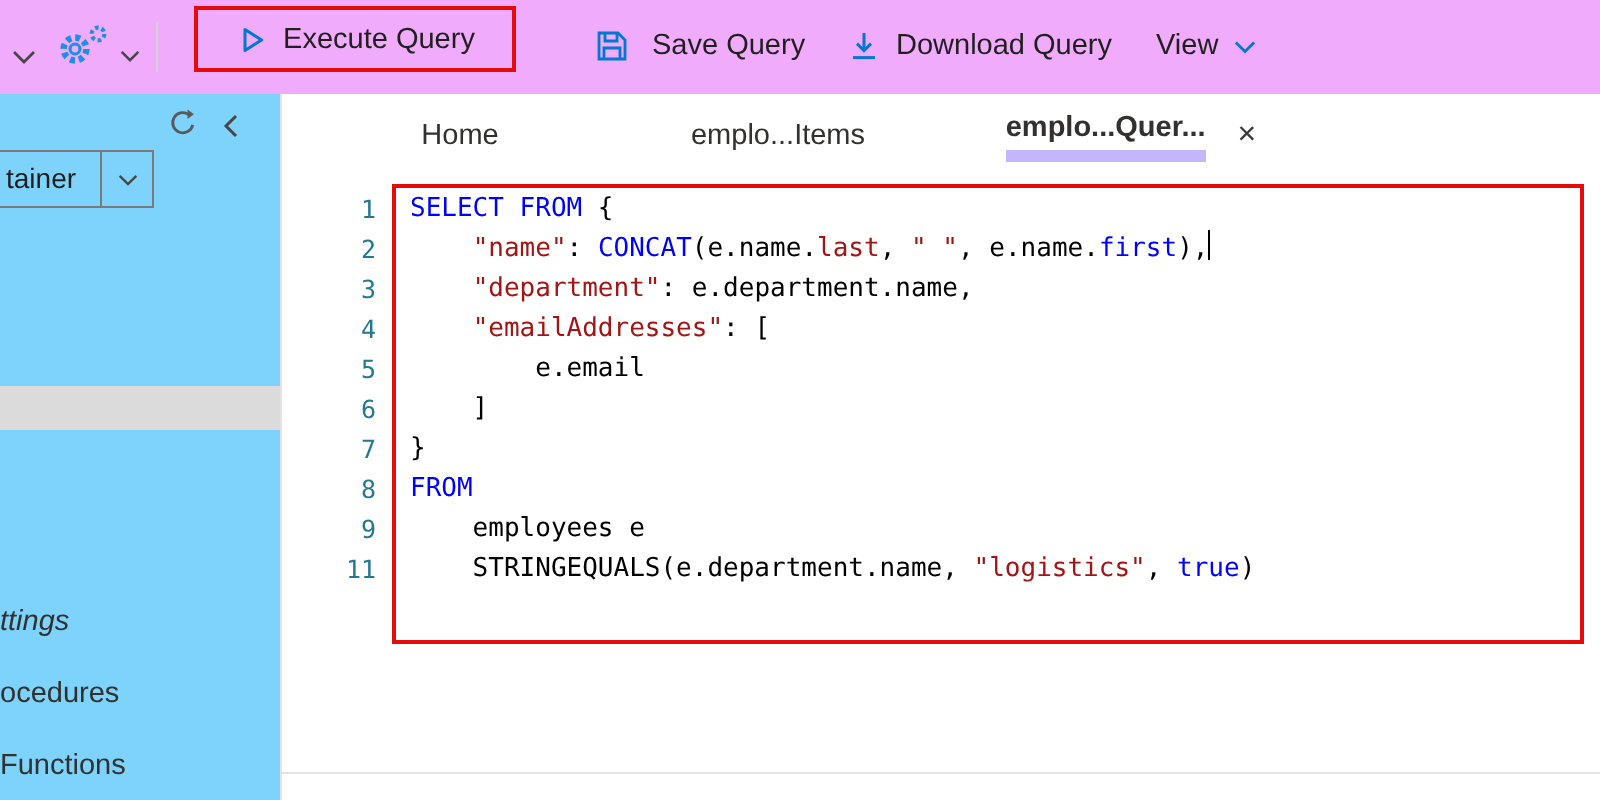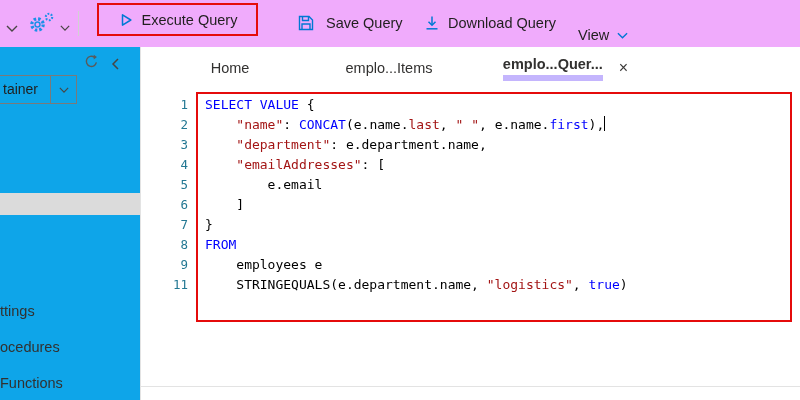--- a/index.html
+++ b/index.html
@@ -13,21 +13,21 @@
           font-size:14.5px;color:#201f1e;cursor:pointer;}
   .tb-divider{position:absolute;left:78px;top:11px;width:1px;height:25px;background:#d1d1d1;}
   .execute-wrap{position:absolute;left:97px;top:3px;width:161px;height:33px;
                 border:2px solid #e50b0b;display:flex;align-items:center;
                 justify-content:center;gap:8px;font-size:14.5px;box-sizing:border-box;}
   .gear-group{position:absolute;left:28px;top:13px;width:30px;height:22px;}
   .gear-big{position:absolute;left:0;top:2px;}
   .gear-small{position:absolute;left:15px;top:-2px;}
 
   
-  .sidebar{position:absolute;left:0;top:47px;width:140px;bottom:0;background:#0ea5e9;
+  .sidebar{position:absolute;left:0;top:47px;width:140px;bottom:0;background:#7dd3fc;
            border-right:1px solid #e3e3e3;}
   .side-icon{position:absolute;cursor:pointer;}
   .container-select{position:absolute;left:0;top:28px;width:77px;height:29px;
                     border:1px solid #7a7a7a;border-left:none;display:flex;box-sizing:border-box;}
   .cs-label{width:50px;font-size:14px;line-height:27px;padding-left:3px;overflow:hidden;color:#201f1e;}
   .cs-chevron{width:26px;border-left:1px solid #7a7a7a;display:flex;align-items:center;
               justify-content:center;cursor:pointer;}
   .gray-band{position:absolute;left:0;right:0;top:146px;height:22px;background:#dbdbdb;}
   .side-item{position:absolute;left:0;height:20px;font-size:14.5px;color:#323130;
              white-space:nowrap;cursor:pointer;}
@@ -107,21 +107,21 @@
 
     <div class="tb-abs" style="left:424px;top:8px;">
       <svg width="16" height="16" viewBox="0 0 16 16">
         <path d="M8 1.5 V10" stroke="#0078d4" stroke-width="1.5" fill="none"></path>
         <path d="M4.5 6.8 L8 10.3 L11.5 6.8" stroke="#0078d4" stroke-width="1.5" fill="none"></path>
         <path d="M2.5 13.8 H13.5" stroke="#0078d4" stroke-width="1.5"></path>
       </svg>
       <span>Download Query</span>
     </div>
 
-    <div class="tb-abs" style="left:578px;top:20px;align-items:center;">
+    <div class="tb-abs" style="left:578px;top:8px;align-items:center;">
       <span>View</span>
       <svg width="11" height="7" viewBox="0 0 12 7">
         <path d="M1 1 L6 6 L11 1" stroke="#0078d4" stroke-width="1.5" fill="none"></path>
       </svg>
     </div>
   </div>
 
   <div class="sidebar">
 
     <div class="side-icon" style="left:84px;top:7px;">
@@ -142,21 +142,21 @@
       <span class="cs-chevron">
         <svg width="10" height="6" viewBox="0 0 12 7">
           <path d="M1 1 L6 6 L11 1" stroke="#484644" stroke-width="1.4" fill="none"></path>
         </svg>
       </span>
     </div>
 
     <div class="gray-band"></div>
 
     <div id="sidebar-items">
-        <div class="side-item" style="top: 256px;">ttings</div>
+        <div class="side-item" style="top: 256px; font-style: italic;">ttings</div>
         <div class="side-item" style="top: 292px;">ocedures</div>
         <div class="side-item" style="top: 328px;">Functions</div>
       </div>
   </div>
 
   <div class="main">
 
     <div class="tabbar" id="tabbar">
         <div class="tab">
           <span class="tab-label">Home</span>
@@ -168,21 +168,21 @@
           <span class="tab-label">emplo...Quer...</span>
           <span class="tab-close">×</span>
         </div>
       </div>
 
     <div class="editor">
       <div class="annotation-box"></div>
       <div class="lines" id="editor-lines">
           <div class="code-line">
             <span class="line-num">1</span>
-            <span class="code-text"><span class="tok-kw">SELECT VALUE</span><span class="tok-pl"> {</span></span>
+            <span class="code-text"><span class="tok-kw">SELECT FROM</span><span class="tok-pl"> {</span></span>
           </div>
           <div class="code-line">
             <span class="line-num">2</span>
             <span class="code-text"><span class="tok-pl">    </span><span class="tok-str">"name"</span><span class="tok-pl">: </span><span class="tok-kw">CONCAT</span><span class="tok-pl">(e.name.</span><span class="tok-str">last</span><span class="tok-pl">, </span><span class="tok-str">" "</span><span class="tok-pl">, e.name.</span><span class="tok-kw">first</span><span class="tok-pl">),</span><span class="caret"></span></span>
           </div>
           <div class="code-line">
             <span class="line-num">3</span>
             <span class="code-text"><span class="tok-pl">    </span><span class="tok-str">"department"</span><span class="tok-pl">: e.department.name,</span></span>
           </div>
           <div class="code-line">

